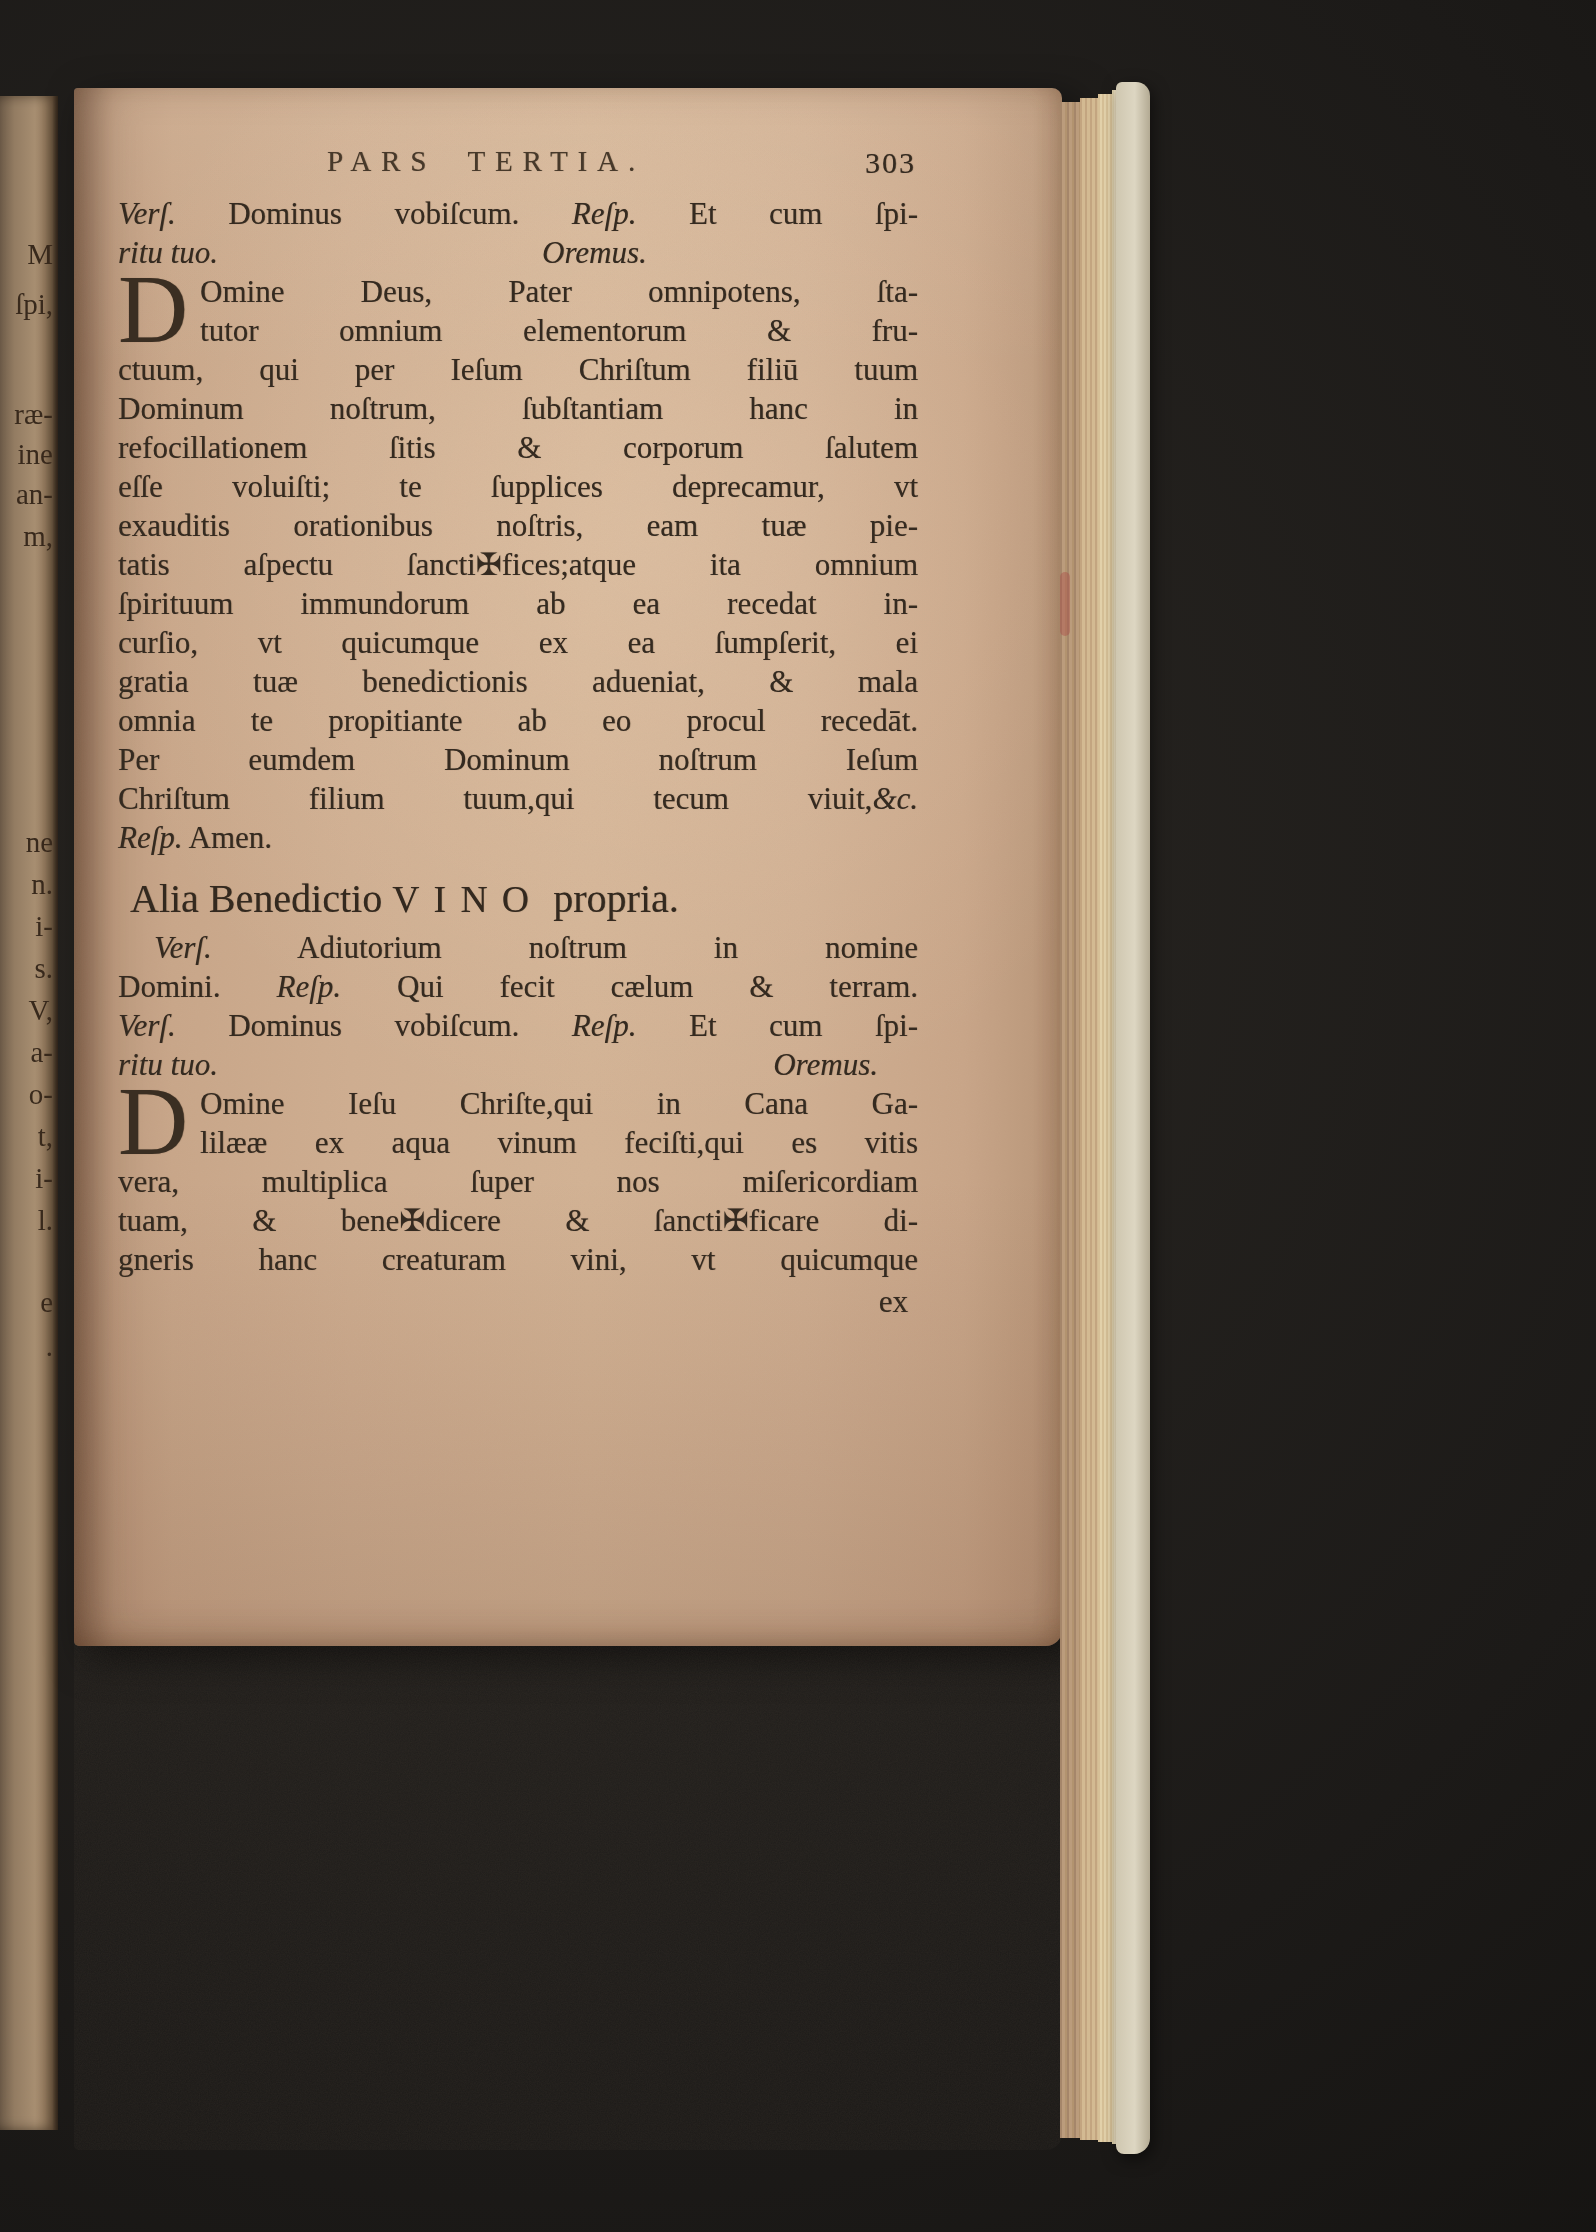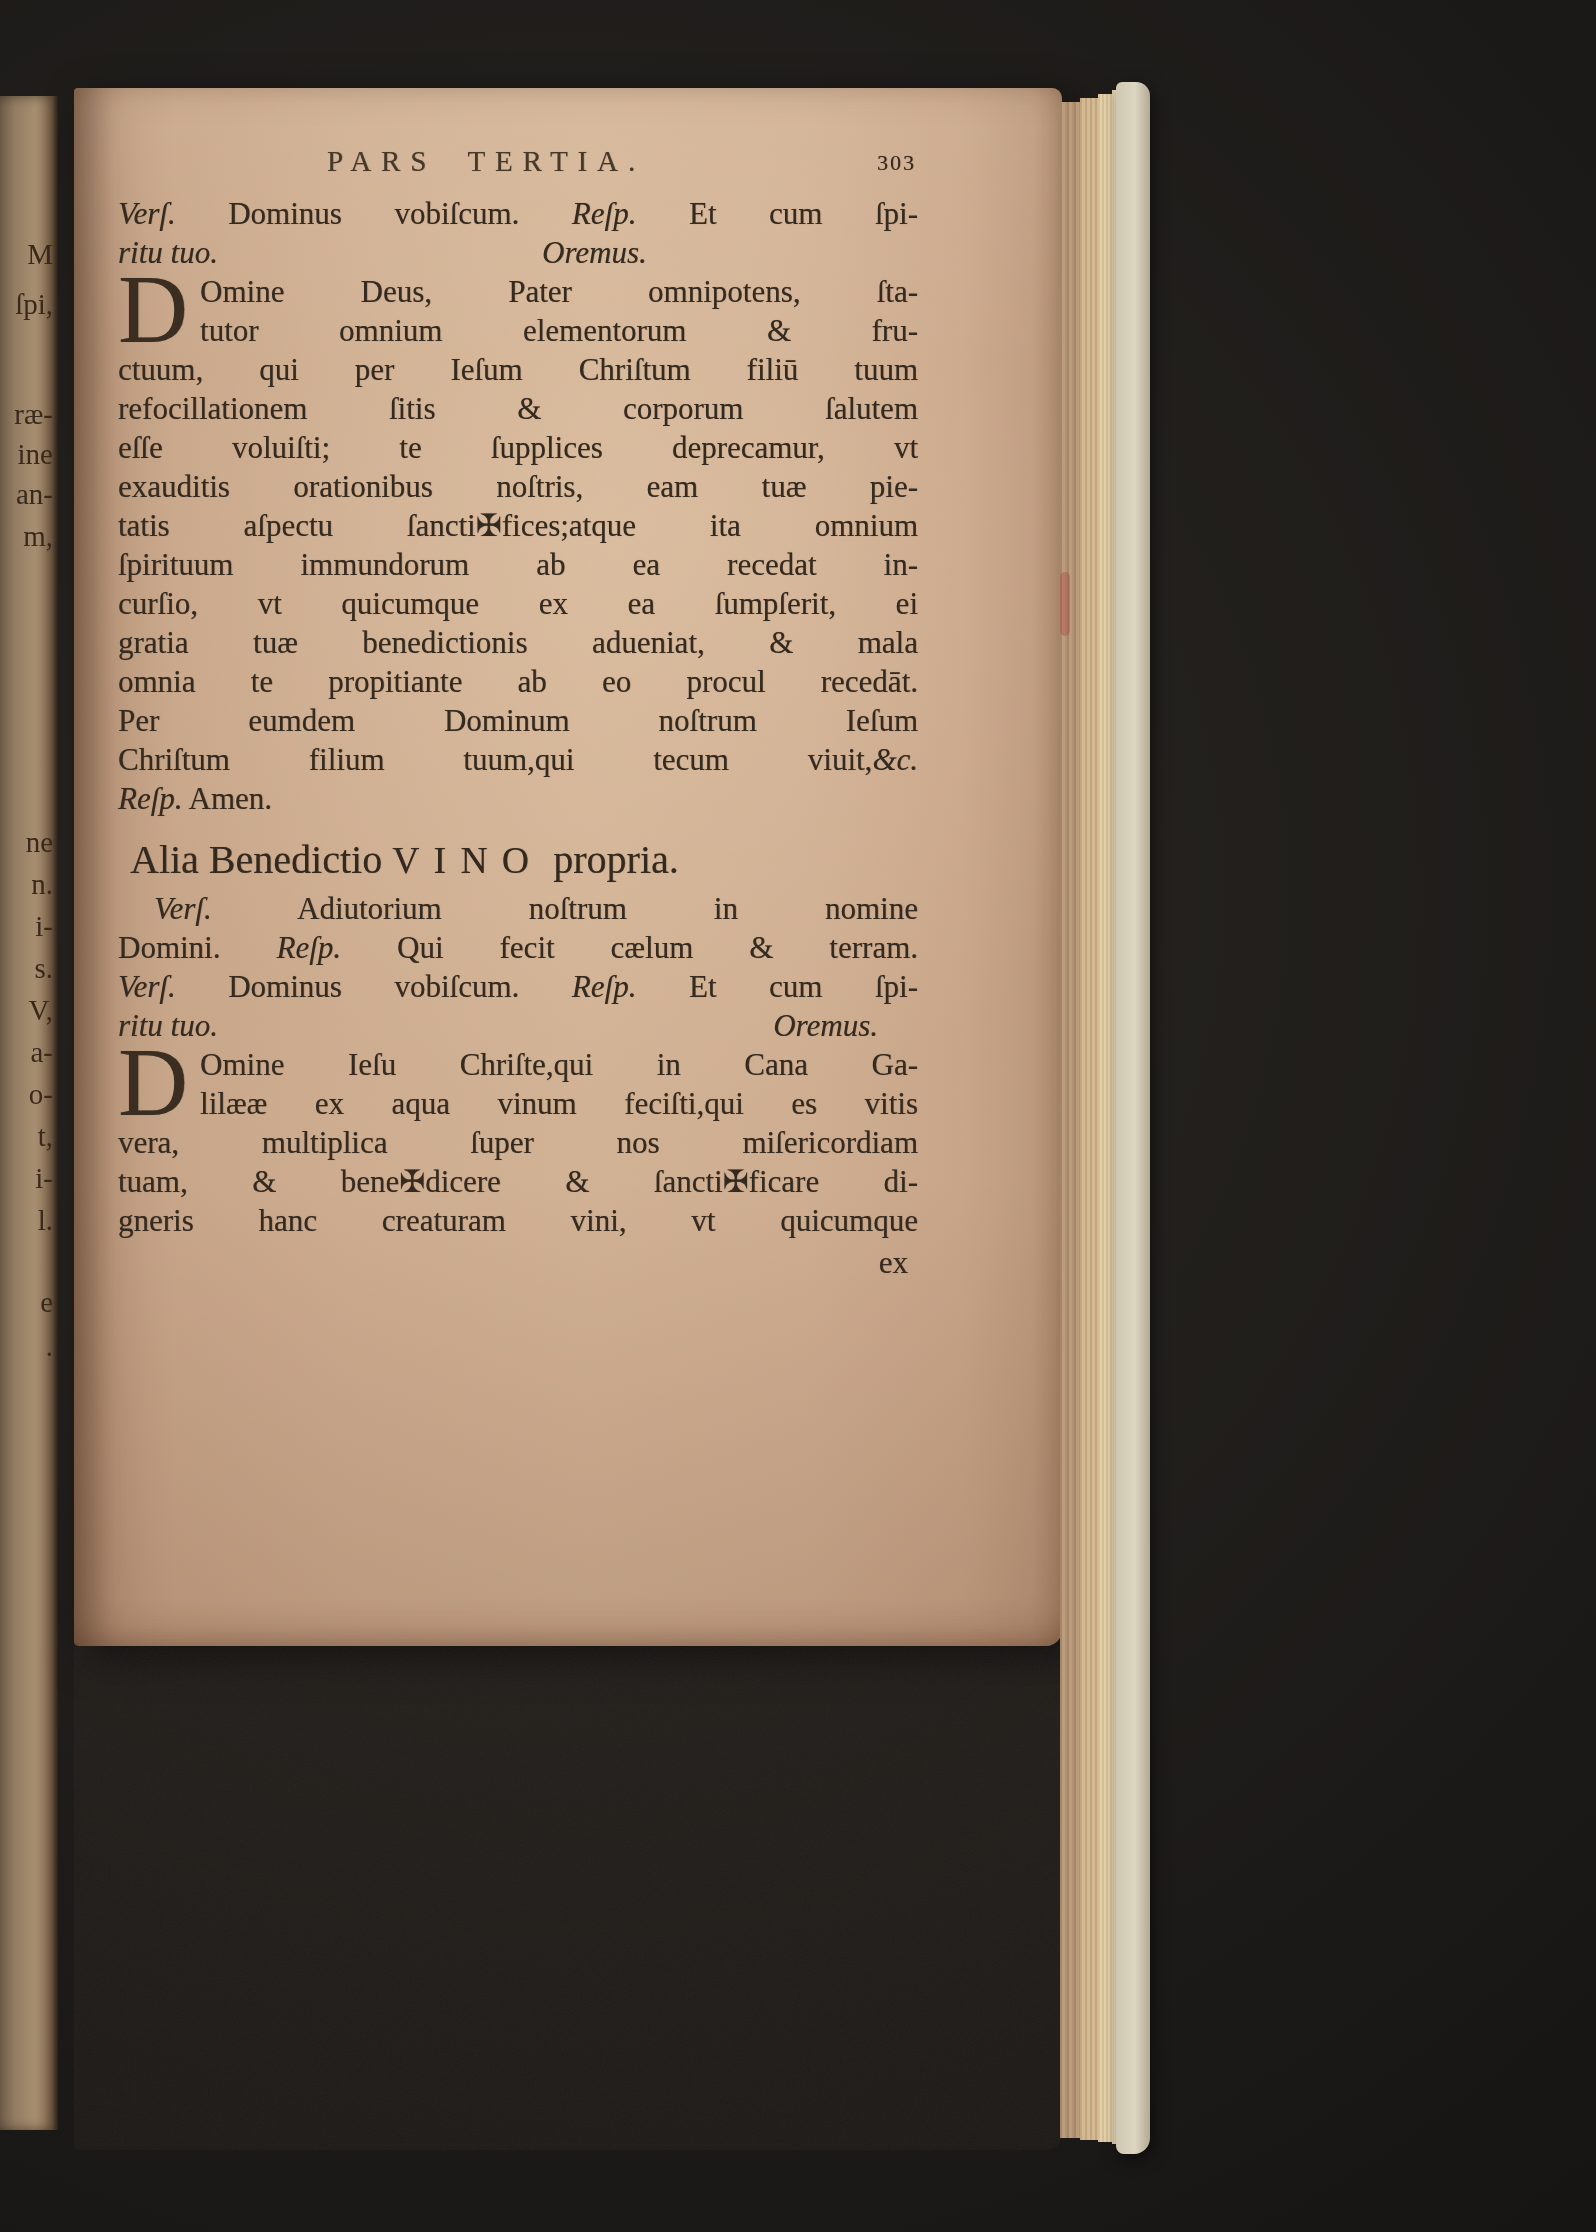--- a/index.html
+++ b/index.html
@@ -48,21 +48,21 @@
     color: var(--ink, #342a20);
     font-size:31px; line-height:39px;
     text-shadow: 0.4px 0.4px 0.7px rgba(45,30,15,0.45);
   }
   .pagehead { position:relative; height:52px; }
   .pagehead .title {
     position:absolute; left:46%; transform:translateX(-50%);
     letter-spacing:.34em; word-spacing:.5em; font-size:29px;
     color:#47392a; white-space:nowrap;
   }
-  .pagehead .pnum { position:absolute; right:2px; top:1px; font-size:22px; letter-spacing:2px; }
+  .pagehead .pnum { position:absolute; right:2px; top:1px; font-size:30px; letter-spacing:2px; }
 
   .line { text-align:justify; text-align-last:justify; min-height:39px; }
   .line.nj { text-align-last:left; }
   .line.ind { text-indent:36px; }
   .it { font-style:italic; }
   .sp { letter-spacing:.38em; font-size:.94em; }
 
   .block.rubric { margin-top:8px; }
   .block.rubric .line { text-indent:38px; }
 
@@ -147,20 +147,21 @@
           <div class="line"><span class="it ">Verſ.</span><span class=""> Dominus vobiſcum. </span><span class="it ">Reſp.</span><span class=""> Et cum ſpi-</span></div>
         </div>
         <div class="block split al-center">
           <div class="line nj"><span><span class="">ritu tuo.</span></span><span class="oremus"><span class="">Oremus.</span></span></div>
         </div>
         <div class="block dropcap">
           <span class="initial">D</span>
           <div class="line"><span class="">Omine Deus, Pater omnipotens, ſta-</span></div>
           <div class="line"><span class="">tutor omnium elementorum &amp; fru-</span></div>
           <div class="line"><span class="">ctuum, qui per Ieſum Chriſtum filiū tuum</span></div>
+          <div class="line"><span class="">Dominum noſtrum, ſubſtantiam hanc in</span></div>
           <div class="line"><span class="">refocillationem ſitis &amp; corporum ſalutem</span></div>
           <div class="line"><span class="">eſſe voluiſti; te ſupplices deprecamur, vt</span></div>
           <div class="line"><span class="">exauditis orationibus noſtris, eam tuæ pie-</span></div>
           <div class="line"><span class="">tatis aſpectu ſancti✠fices;atque ita omnium</span></div>
           <div class="line"><span class="">ſpirituum immundorum ab ea recedat in-</span></div>
           <div class="line"><span class="">curſio, vt quicumque ex ea ſumpſerit, ei</span></div>
           <div class="line"><span class="">gratia tuæ benedictionis adueniat, &amp; mala</span></div>
           <div class="line"><span class="">omnia te propitiante ab eo procul recedāt.</span></div>
           <div class="line"><span class="">Per eumdem Dominum noſtrum Ieſum</span></div>
           <div class="line"><span class="">Chriſtum filium tuum,qui tecum viuit,</span><span class="it ">&amp;c.</span></div>

